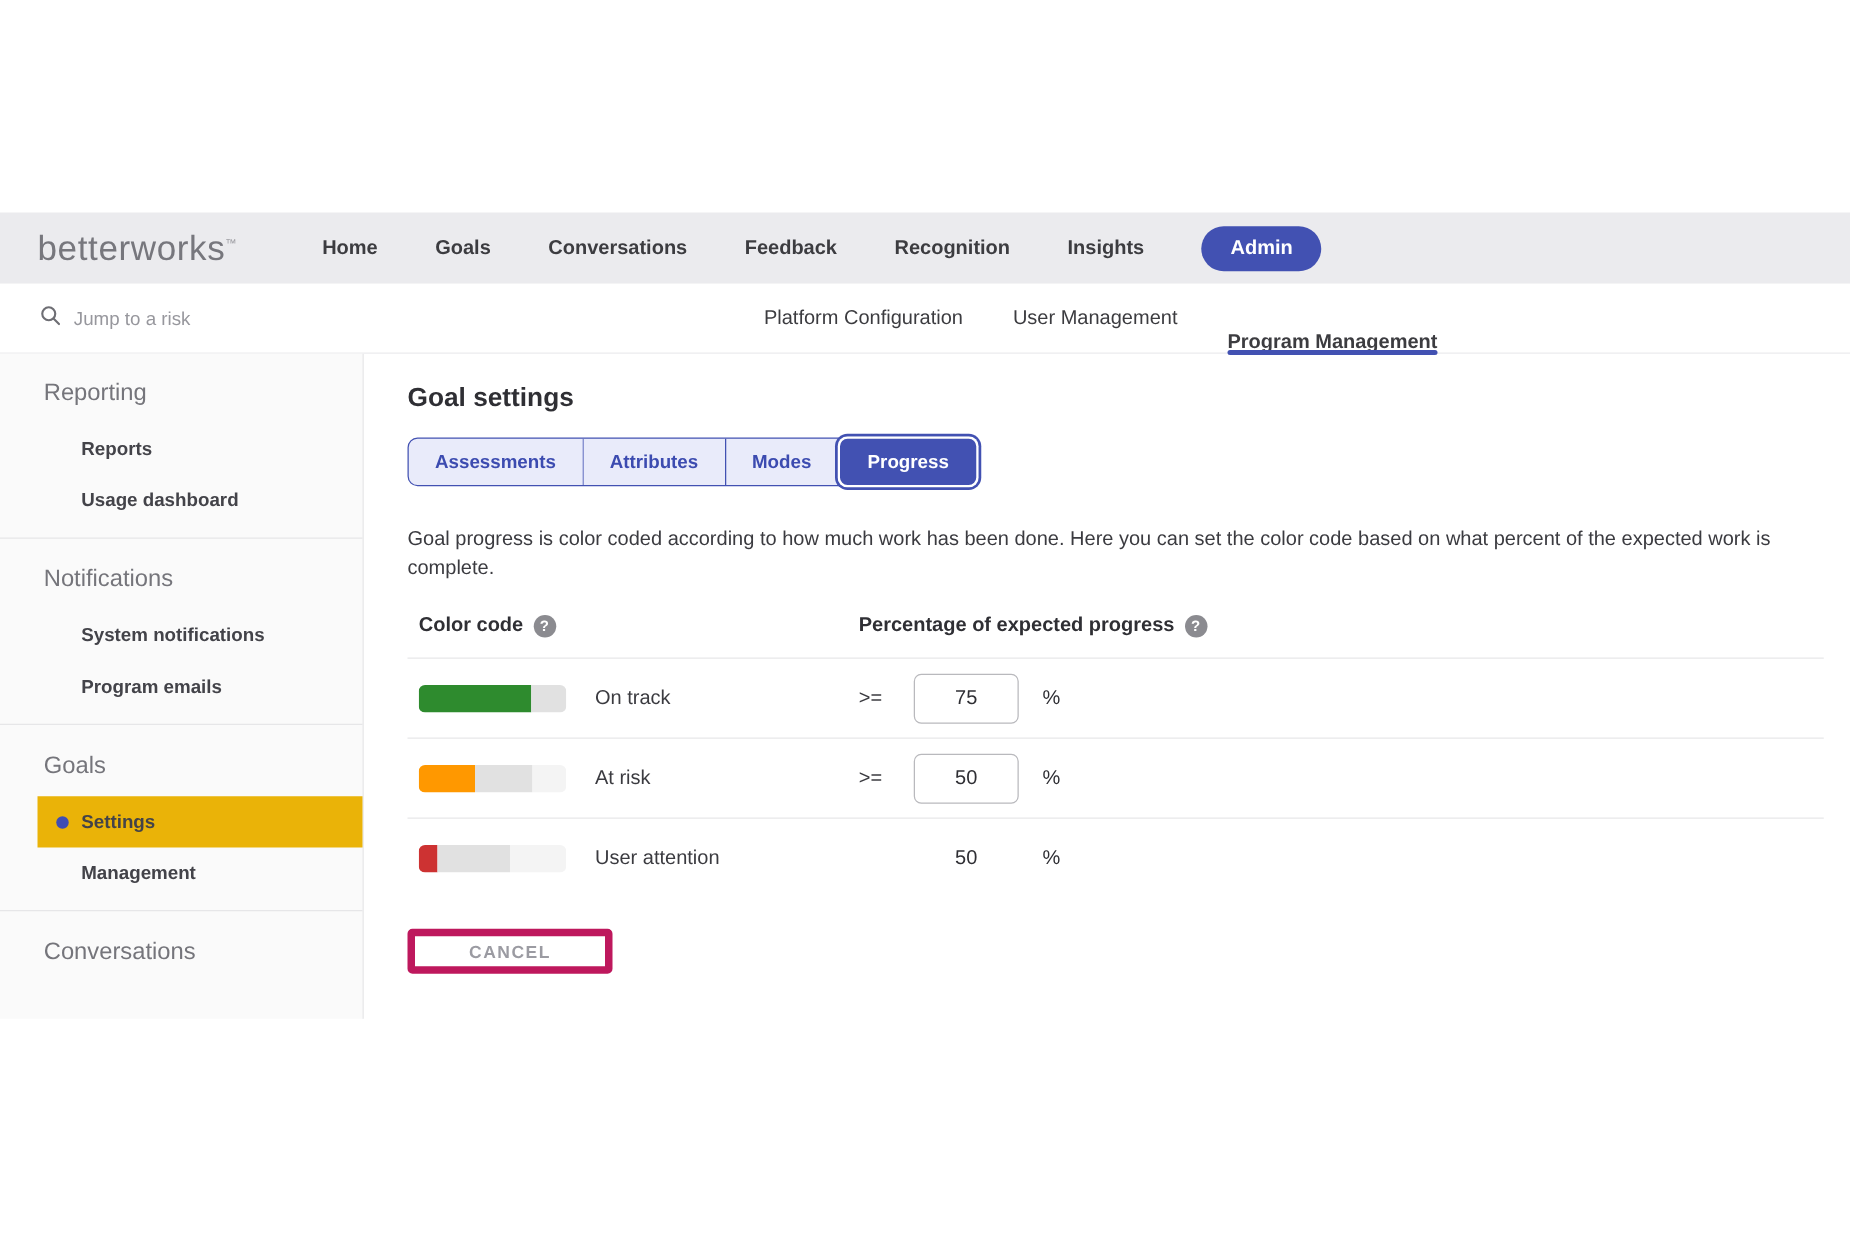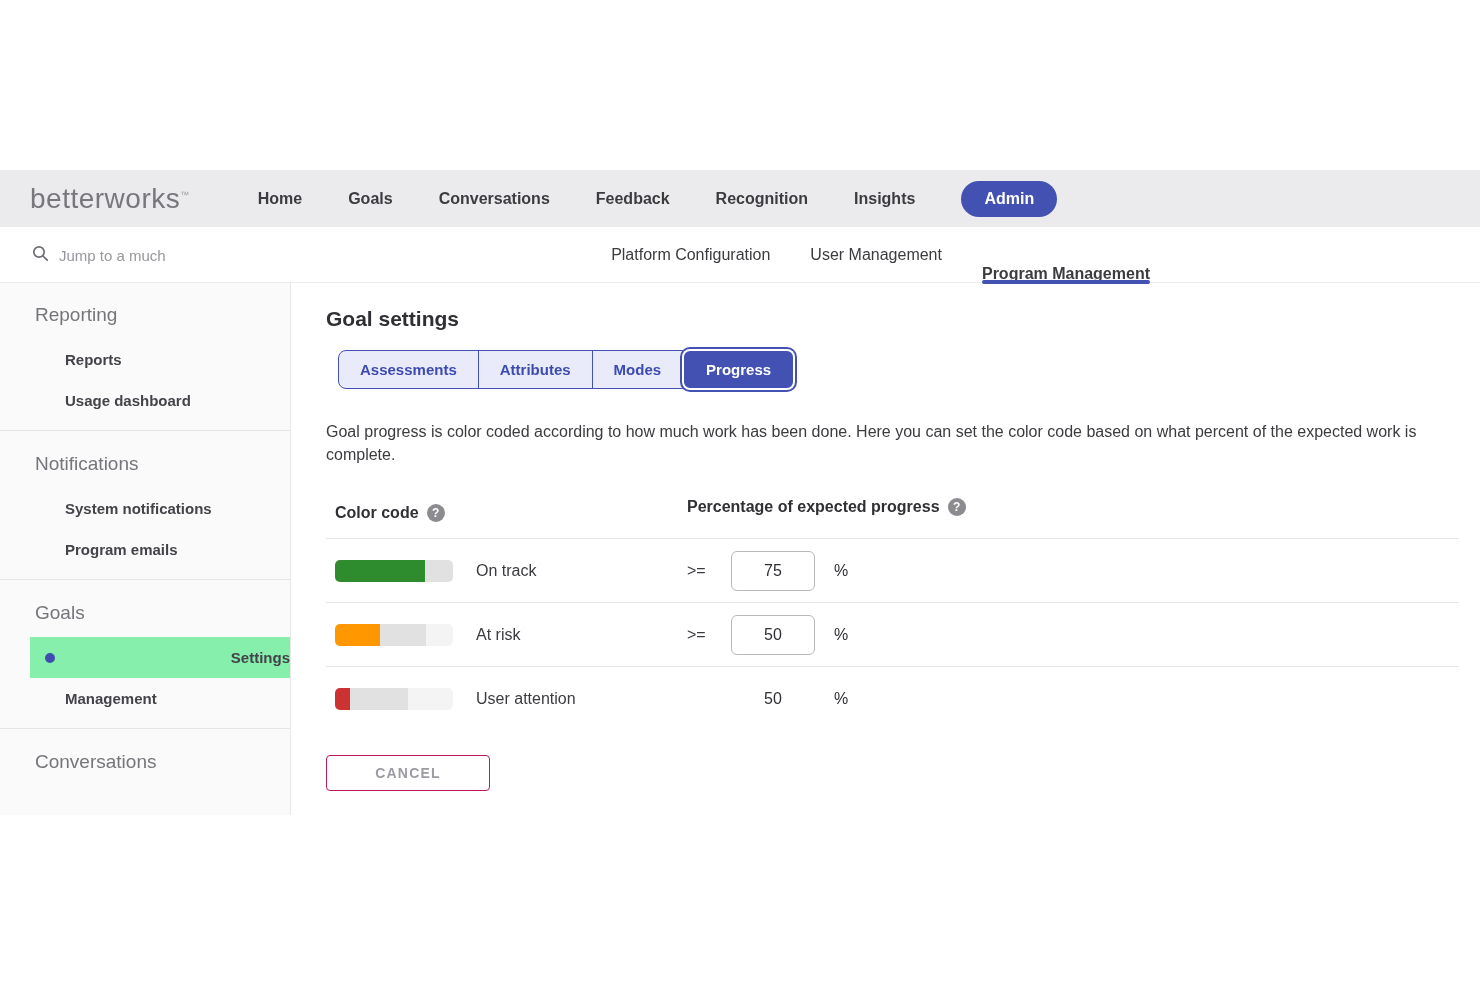--- a/index.html
+++ b/index.html
@@ -29,47 +29,47 @@
   .admin-tab .underline { display:none; }
   .admin-tab.active .underline { display:block; position:absolute; left:0; right:0; bottom:-1px;
     height:4px; background:#4251b2; border-radius:2px; }
 
   
   .sidebar { position:absolute; top:283px; left:0; width:291px; height:532px; background:#fafafa;
     border-right:1px solid #e7e7e9; padding-top:8px; }
   .side-section-header { padding:13px 0 13px 35px; font-size:19px; color:#75757b; }
   .side-item { position:relative; padding:12px 0 12px 35px; font-size:15px; font-weight:bold;
     color:#434349; cursor:pointer;margin-left:30px; }
-  .side-item.active { background:#86efac;text-align:right; }
+  .side-item.active { background:#eab308; }
   .side-item .dot { display:none; }
   .side-item.active .dot { display:block; position:absolute; left:15px; top:50%; margin-top:-5px;
     width:10px; height:10px; border-radius:50%; background:#3f4db3; }
   .side-divider { height:1px; background:#e6e6e8; margin:9px 0; }
 
   
   .main { position:absolute; top:283px; left:287px; width:1188px; padding:24px 16px 0 39px; }
   .page-title { font-size:21px; font-weight:bold; color:#2f2f34; }
 
   .seg-tabs { display:flex; margin-top:19px; width:max-content; border:1px solid #4251b2;
-    border-radius:8px; background:#e9ebfa;margin-left:12px; }
+    border-radius:8px; background:#e9ebfa; }
   .seg-tab { padding:10px 21px; font-size:15px; font-weight:bold; color:#3c4bb0;
     border-right:1px solid #4251b2; cursor:pointer; white-space:nowrap; }
   .seg-tab:first-child { border-radius:7px 0 0 7px; }
   .seg-tab:last-child { border-right:none; border-radius:0 7px 7px 0; }
   .seg-tab.active { position:relative; background:#4251b2; color:#fff; border-radius:8px;
     box-shadow:0 0 0 2px #4251b2, inset 0 0 0 2px #fff; margin:-2px -1px; z-index:2;
     padding:12px 24px; }
 
   .description { margin-top:31px; font-size:16px; color:#3b3b40; line-height:23px; max-width:1145px; }
 
   .thresholds { margin-top:26px; }
   .t-header { display:grid; grid-template-columns:141px 211px 44px 84px 63px 1fr;
     align-items:center; padding:0 0 16px 9px; }
   .t-col { font-size:16px; font-weight:bold; color:#2f2f34; display:flex; align-items:center; gap:8px; }
-  .t-col.col1 { grid-column:1 / span 2;margin-top:12px; }
+  .t-col.col1 { grid-column:1 / span 2; }
   .t-col.col2 { grid-column:3 / span 4; }
   .help-icon { width:18px; height:18px; border-radius:50%; background:#8b8b90; color:#fff;
     font-size:12px; font-weight:bold; display:inline-flex; align-items:center; justify-content:center;
     cursor:pointer; }
   .t-row { display:grid; grid-template-columns:141px 211px 44px 84px 63px 1fr;
     align-items:center; height:64px; padding-left:9px; border-top:1px solid #e7e7e9; }
   .bar { width:118px; height:22px; border-radius:5px; overflow:hidden; display:flex; }
   .bar .seg { height:100%; }
   .bar .seg.g1 { background:#e1e1e1; }
   .bar .seg.g2 { background:#f4f4f4; }
@@ -78,21 +78,21 @@
   .pct-input { width:84px; height:40px; border:1px solid #b9b9bd; border-radius:6px;
     font-size:16px; color:#2f2f34; text-align:center; background:#fff; outline:none;
     font-family:"Liberation Sans","DejaVu Sans",sans-serif; }
   .pct-static { font-size:16px; color:#2f2f34; text-align:center; width:84px; }
   .unit { font-size:16px; color:#2f2f34; padding-left:19px; }
 
   .actions { display:flex; gap:16px; margin-top:25px; }
   .btn { width:164px; height:36px; border-radius:4px; font-size:14px; font-weight:bold;
     letter-spacing:1.2px; display:flex; align-items:center; justify-content:center; cursor:pointer;
     font-family:"Liberation Sans","DejaVu Sans",sans-serif; }
-  .btn-cancel { background:#fff; border:1px solid #be185d; color:#9b9ba2; }
+  .btn-cancel { background:#fff; border:6px solid #be185d; color:#9b9ba2; }
   .btn-save { background:#c3c8ed; border:none; color:#fff; }
 </style>
 </head>
 <body>
 
 <div class="screen">
 
   <div class="app-header">
     <div class="logo"><span>betterworks</span><sup>™</sup></div>
     <div class="top-nav">
@@ -107,21 +107,21 @@
   </div>
 
   <div class="sub-header">
     <div class="jump">
       <span class="jump-icon">
         <svg width="17" height="17" viewBox="0 0 17 17">
             <circle cx="7" cy="7" r="5.2" fill="none" stroke="#6e6e74" stroke-width="1.7"></circle>
             <line x1="11" y1="11" x2="15.2" y2="15.2" stroke="#6e6e74" stroke-width="1.7" stroke-linecap="round"></line>
           </svg>
       </span>
-      <span class="jump-text">Jump to a much</span>
+      <span class="jump-text">Jump to a risk</span>
     </div>
     <div class="admin-tabs">
       <div class="admin-tab">
           <span>Platform Configuration</span>
         </div>
       <div class="admin-tab">
           <span>User Management</span>
         </div>
       <div class="admin-tab active">
           <span>Program Management</span>

